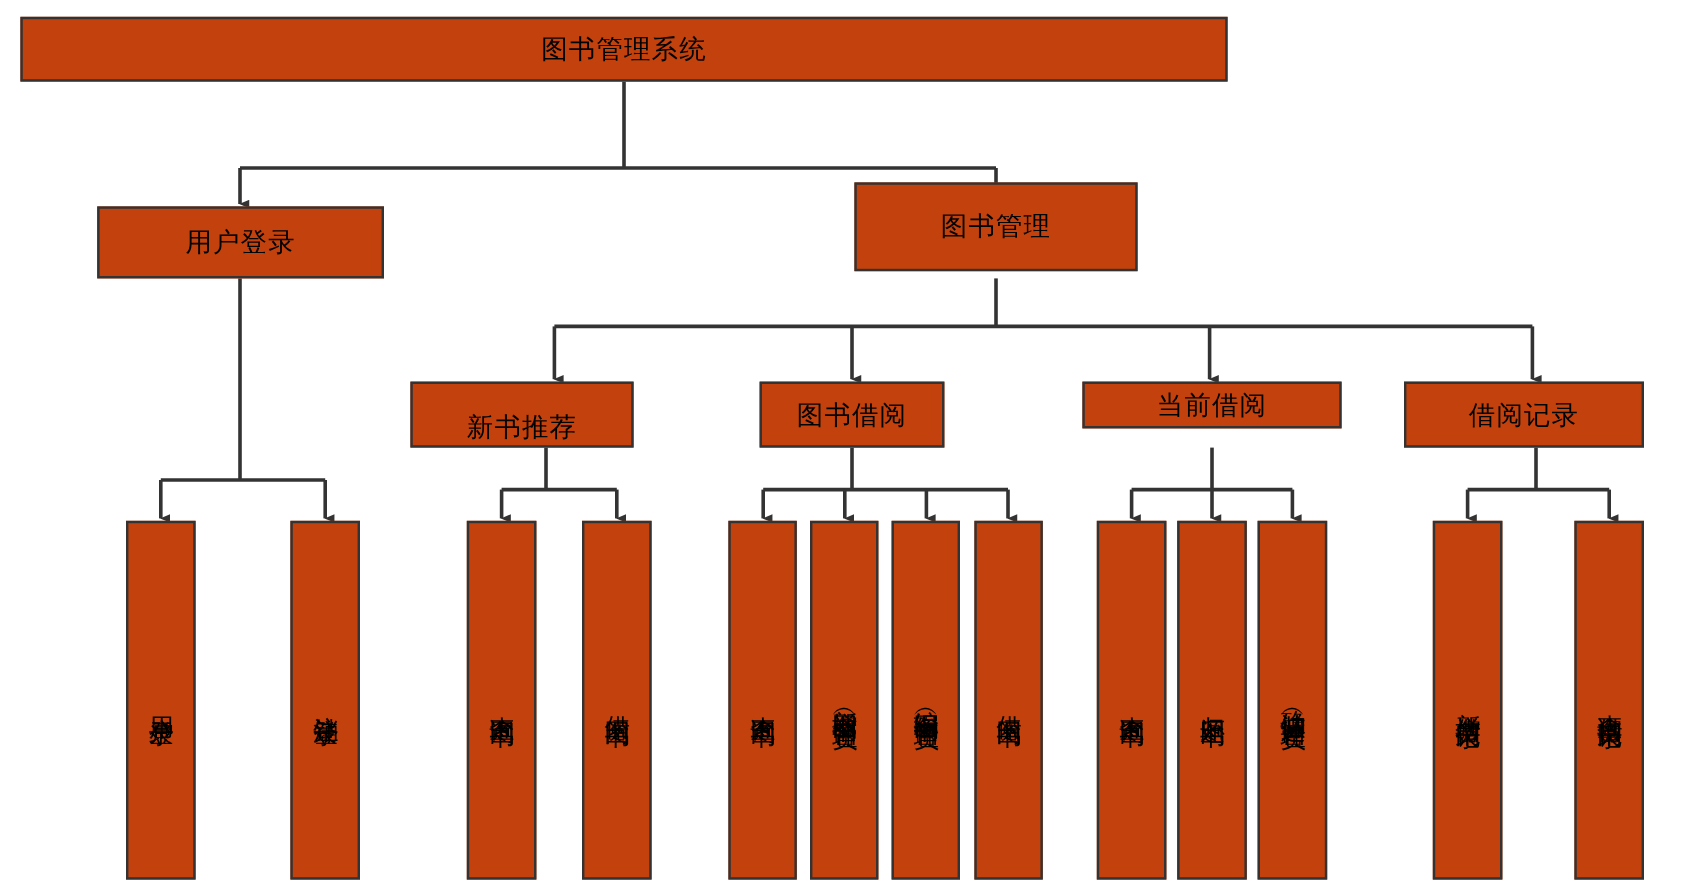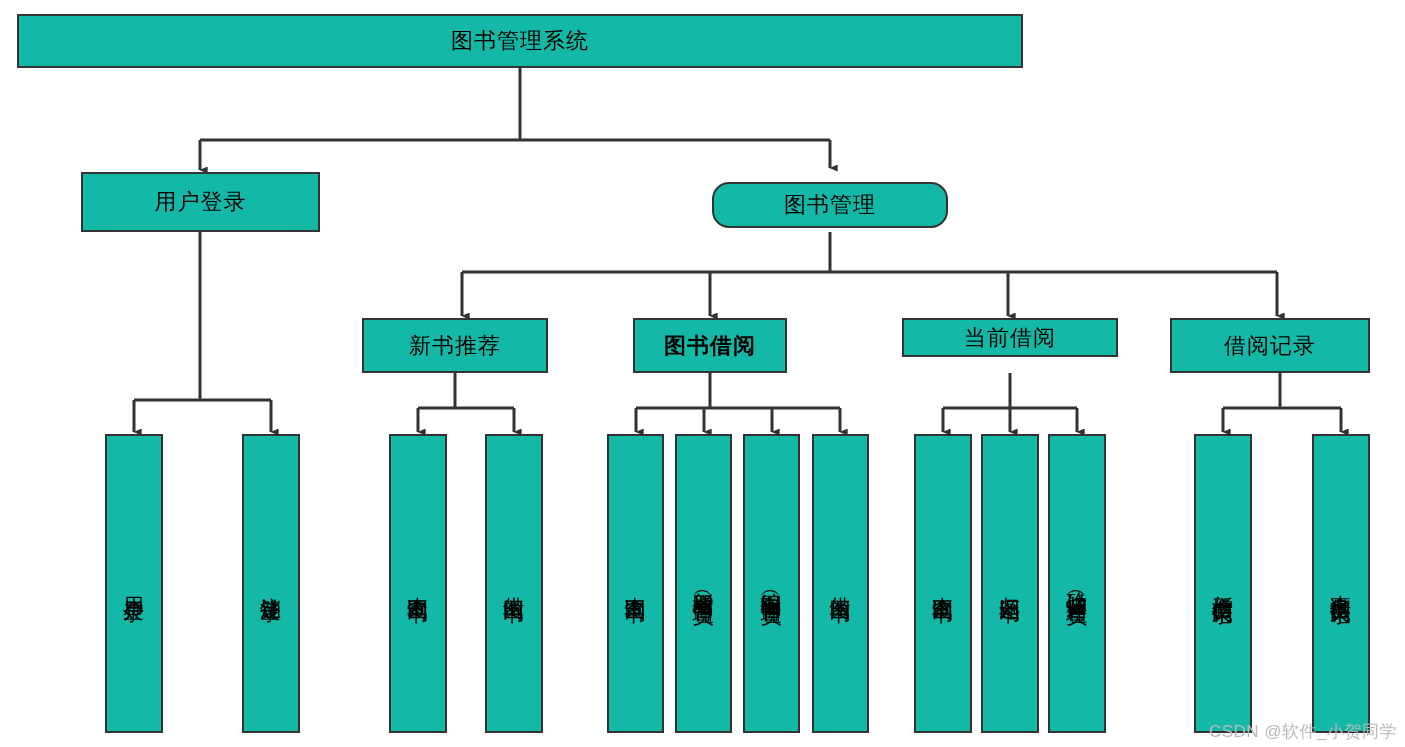--- a/index.html
+++ b/index.html
@@ -22,21 +22,21 @@
   svg#edges {
     position: absolute;
     left: 0;
     top: 0;
     width: 1405px;
     height: 747px;
   }
   .node {
     position: absolute;
     box-sizing: border-box;
-    background: #14b8a6;
+    background: #c2410c;
     border: 2px solid #333333;
     display: flex;
     align-items: center;
     justify-content: center;
     color: #000000;
   }
   .node.horiz {
     font-size: 22px;
     letter-spacing: 1px;
   }
@@ -117,27 +117,27 @@
       </g>
   </svg>
 
   <div id="nodes-layer">
       <div class="node horiz" style="left: 17px; top: 14px; width: 1006px; height: 54px;">
         <span class="label">图书管理系统</span>
       </div>
       <div class="node horiz" style="left: 81px; top: 172px; width: 239px; height: 60px;">
         <span class="label">用户登录</span>
       </div>
-      <div class="node horiz" style="left: 712px; top: 182px; width: 236px; height: 46px; border-radius: 17px;">
+      <div class="node horiz" style="left: 712px; top: 152px; width: 236px; height: 74px;">
         <span class="label">图书管理</span>
       </div>
-      <div class="node horiz" style="left: 362px; top: 318px; width: 186px; height: 55px;">
+      <div class="node horiz" style="left: 342px; top: 318px; width: 186px; height: 55px; align-items: flex-end;">
         <span class="label">新书推荐</span>
       </div>
-      <div class="node horiz" style="left: 633px; top: 318px; width: 154px; height: 55px; font-weight: bold;">
+      <div class="node horiz" style="left: 633px; top: 318px; width: 154px; height: 55px;">
         <span class="label">图书借阅</span>
       </div>
       <div class="node horiz" style="left: 902px; top: 318px; width: 216px; height: 39px;">
         <span class="label">当前借阅</span>
       </div>
       <div class="node horiz" style="left: 1170px; top: 318px; width: 200px; height: 55px;">
         <span class="label">借阅记录</span>
       </div>
       <div class="node vert" style="left: 105px; top: 434px; width: 58px; height: 299px;">
         <span class="label">用户登录</span>
@@ -173,14 +173,13 @@
         <span class="label">确认归还（管理员）</span>
       </div>
       <div class="node vert" style="left: 1194px; top: 434px; width: 58px; height: 299px;">
         <span class="label">新增借阅记录</span>
       </div>
       <div class="node vert" style="left: 1312px; top: 434px; width: 58px; height: 299px;">
         <span class="label">查询借阅记录</span>
       </div>
     </div>
 
-  <div class="watermark">CSDN @软件_小贺同学</div>
 </div>
 
 </body></html>

